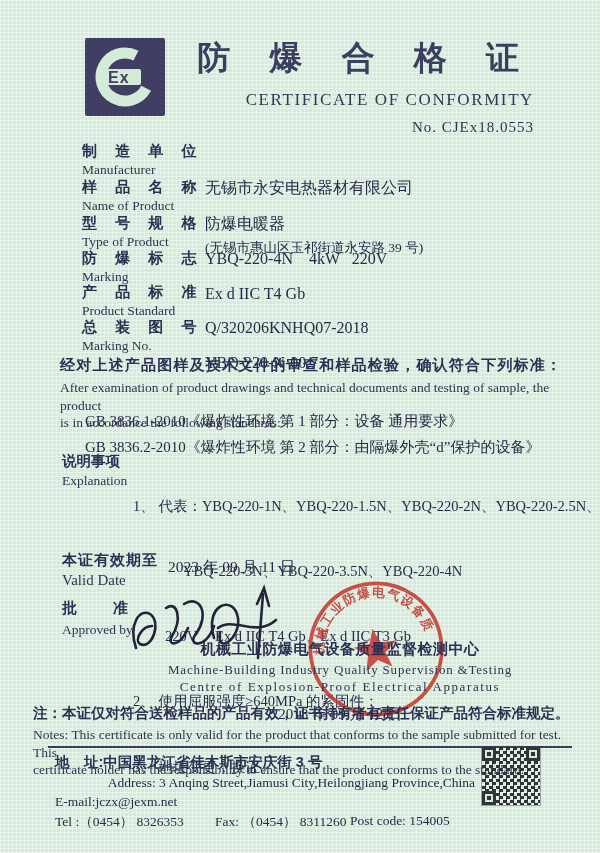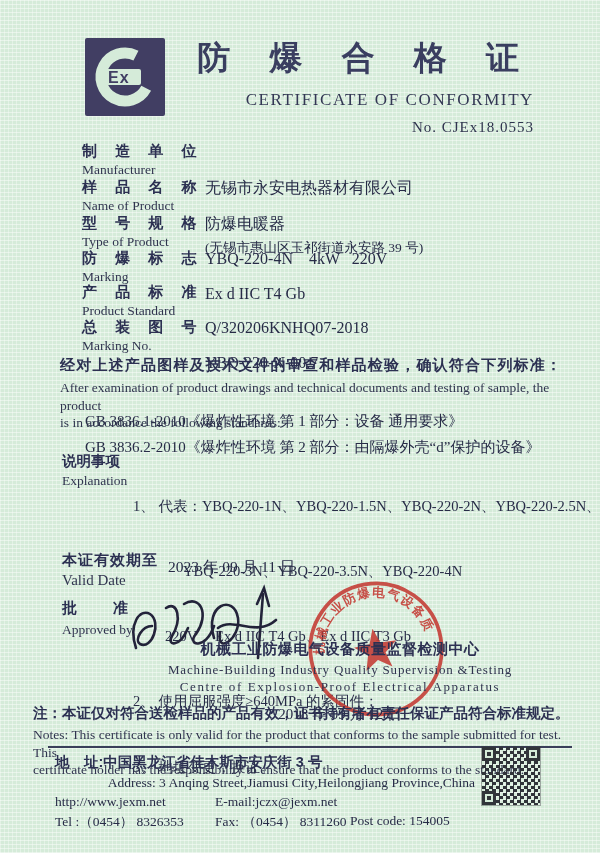--- a/index.html
+++ b/index.html
@@ -240,21 +240,20 @@
   </div>
 
   <div class="divider"></div>
 
   <div class="footer">
     <div class="addr-cn">地　址:中国黑龙江省佳木斯市安庆街 3 号</div>
     <div class="row serif">
       <span>Address: 3 Anqing Street,Jiamusi City,Heilongjiang Province,China</span>
     </div>
     <div class="row serif">
-      <span class="fcol1">http://www.jexm.net</span>
       <span class="fcol3">E-mail:jczx@jexm.net</span>
     </div>
     <div class="row serif">
       <span class="fcol1">Tel :（0454） 8326353</span>
       <span class="fcol2">Fax: （0454） 8311260</span>
       <span class="fcol3">Post code: 154005</span>
     </div>
   </div>
 
   <div class="qr">

